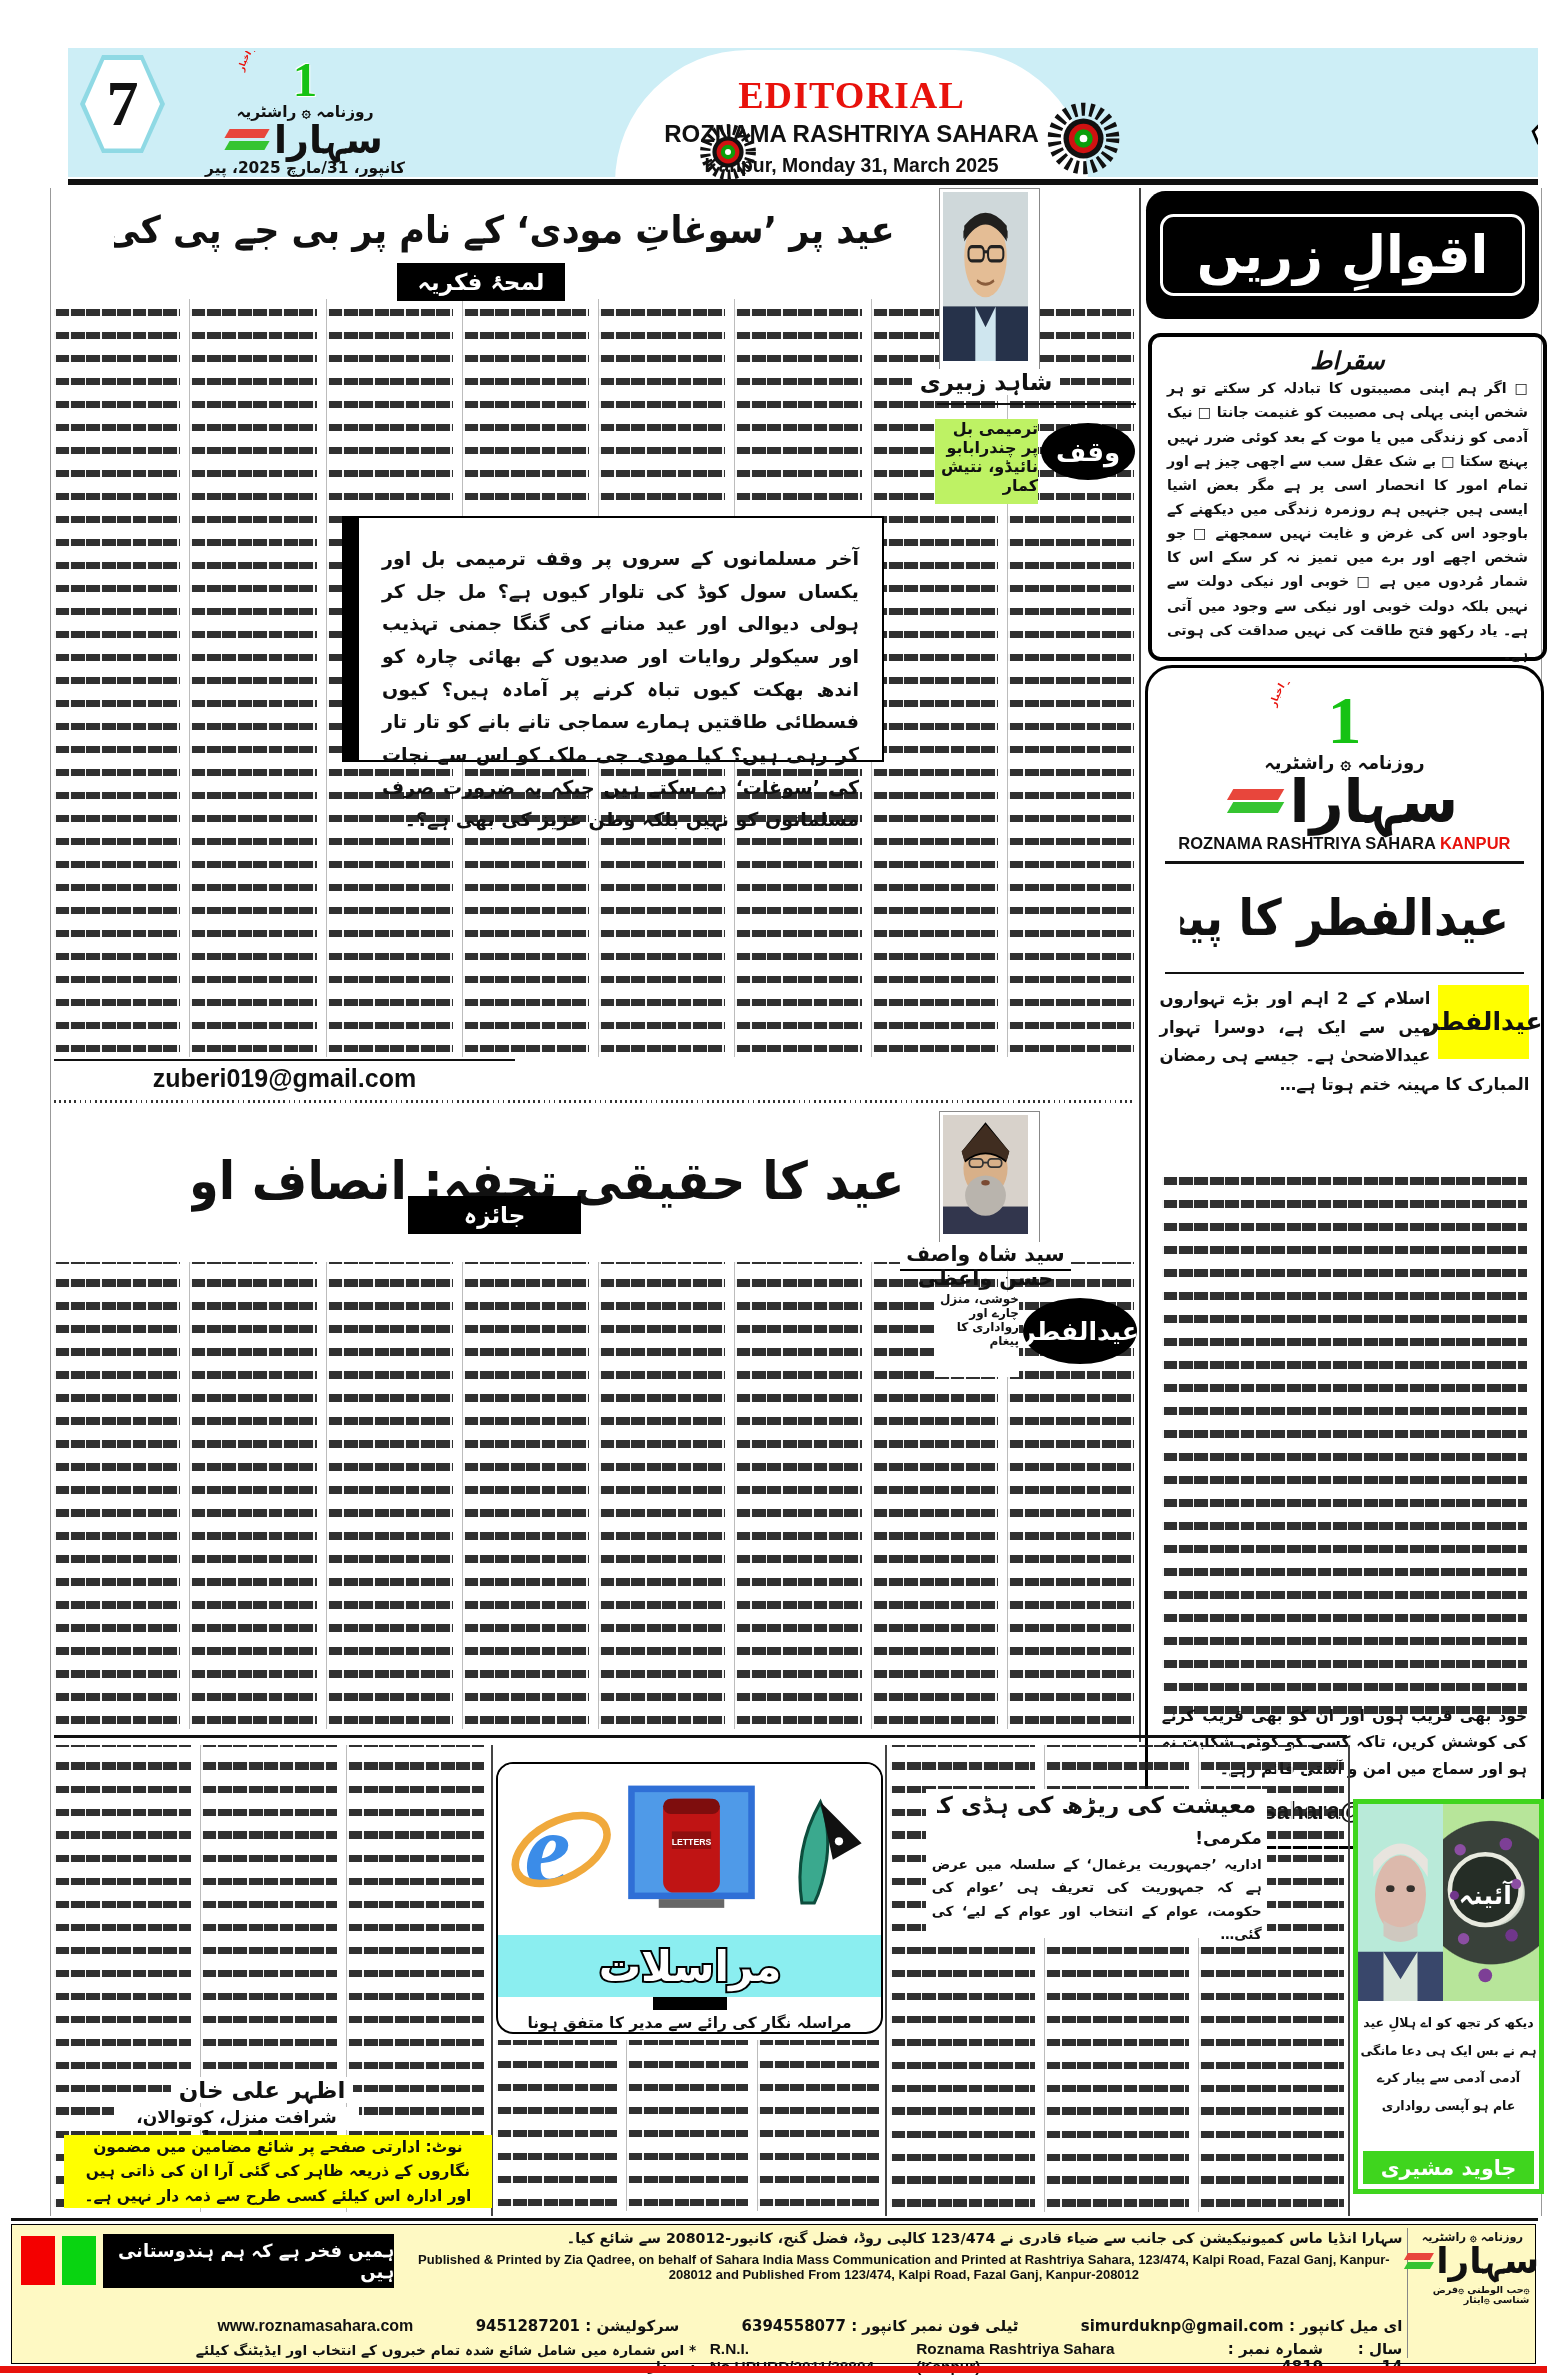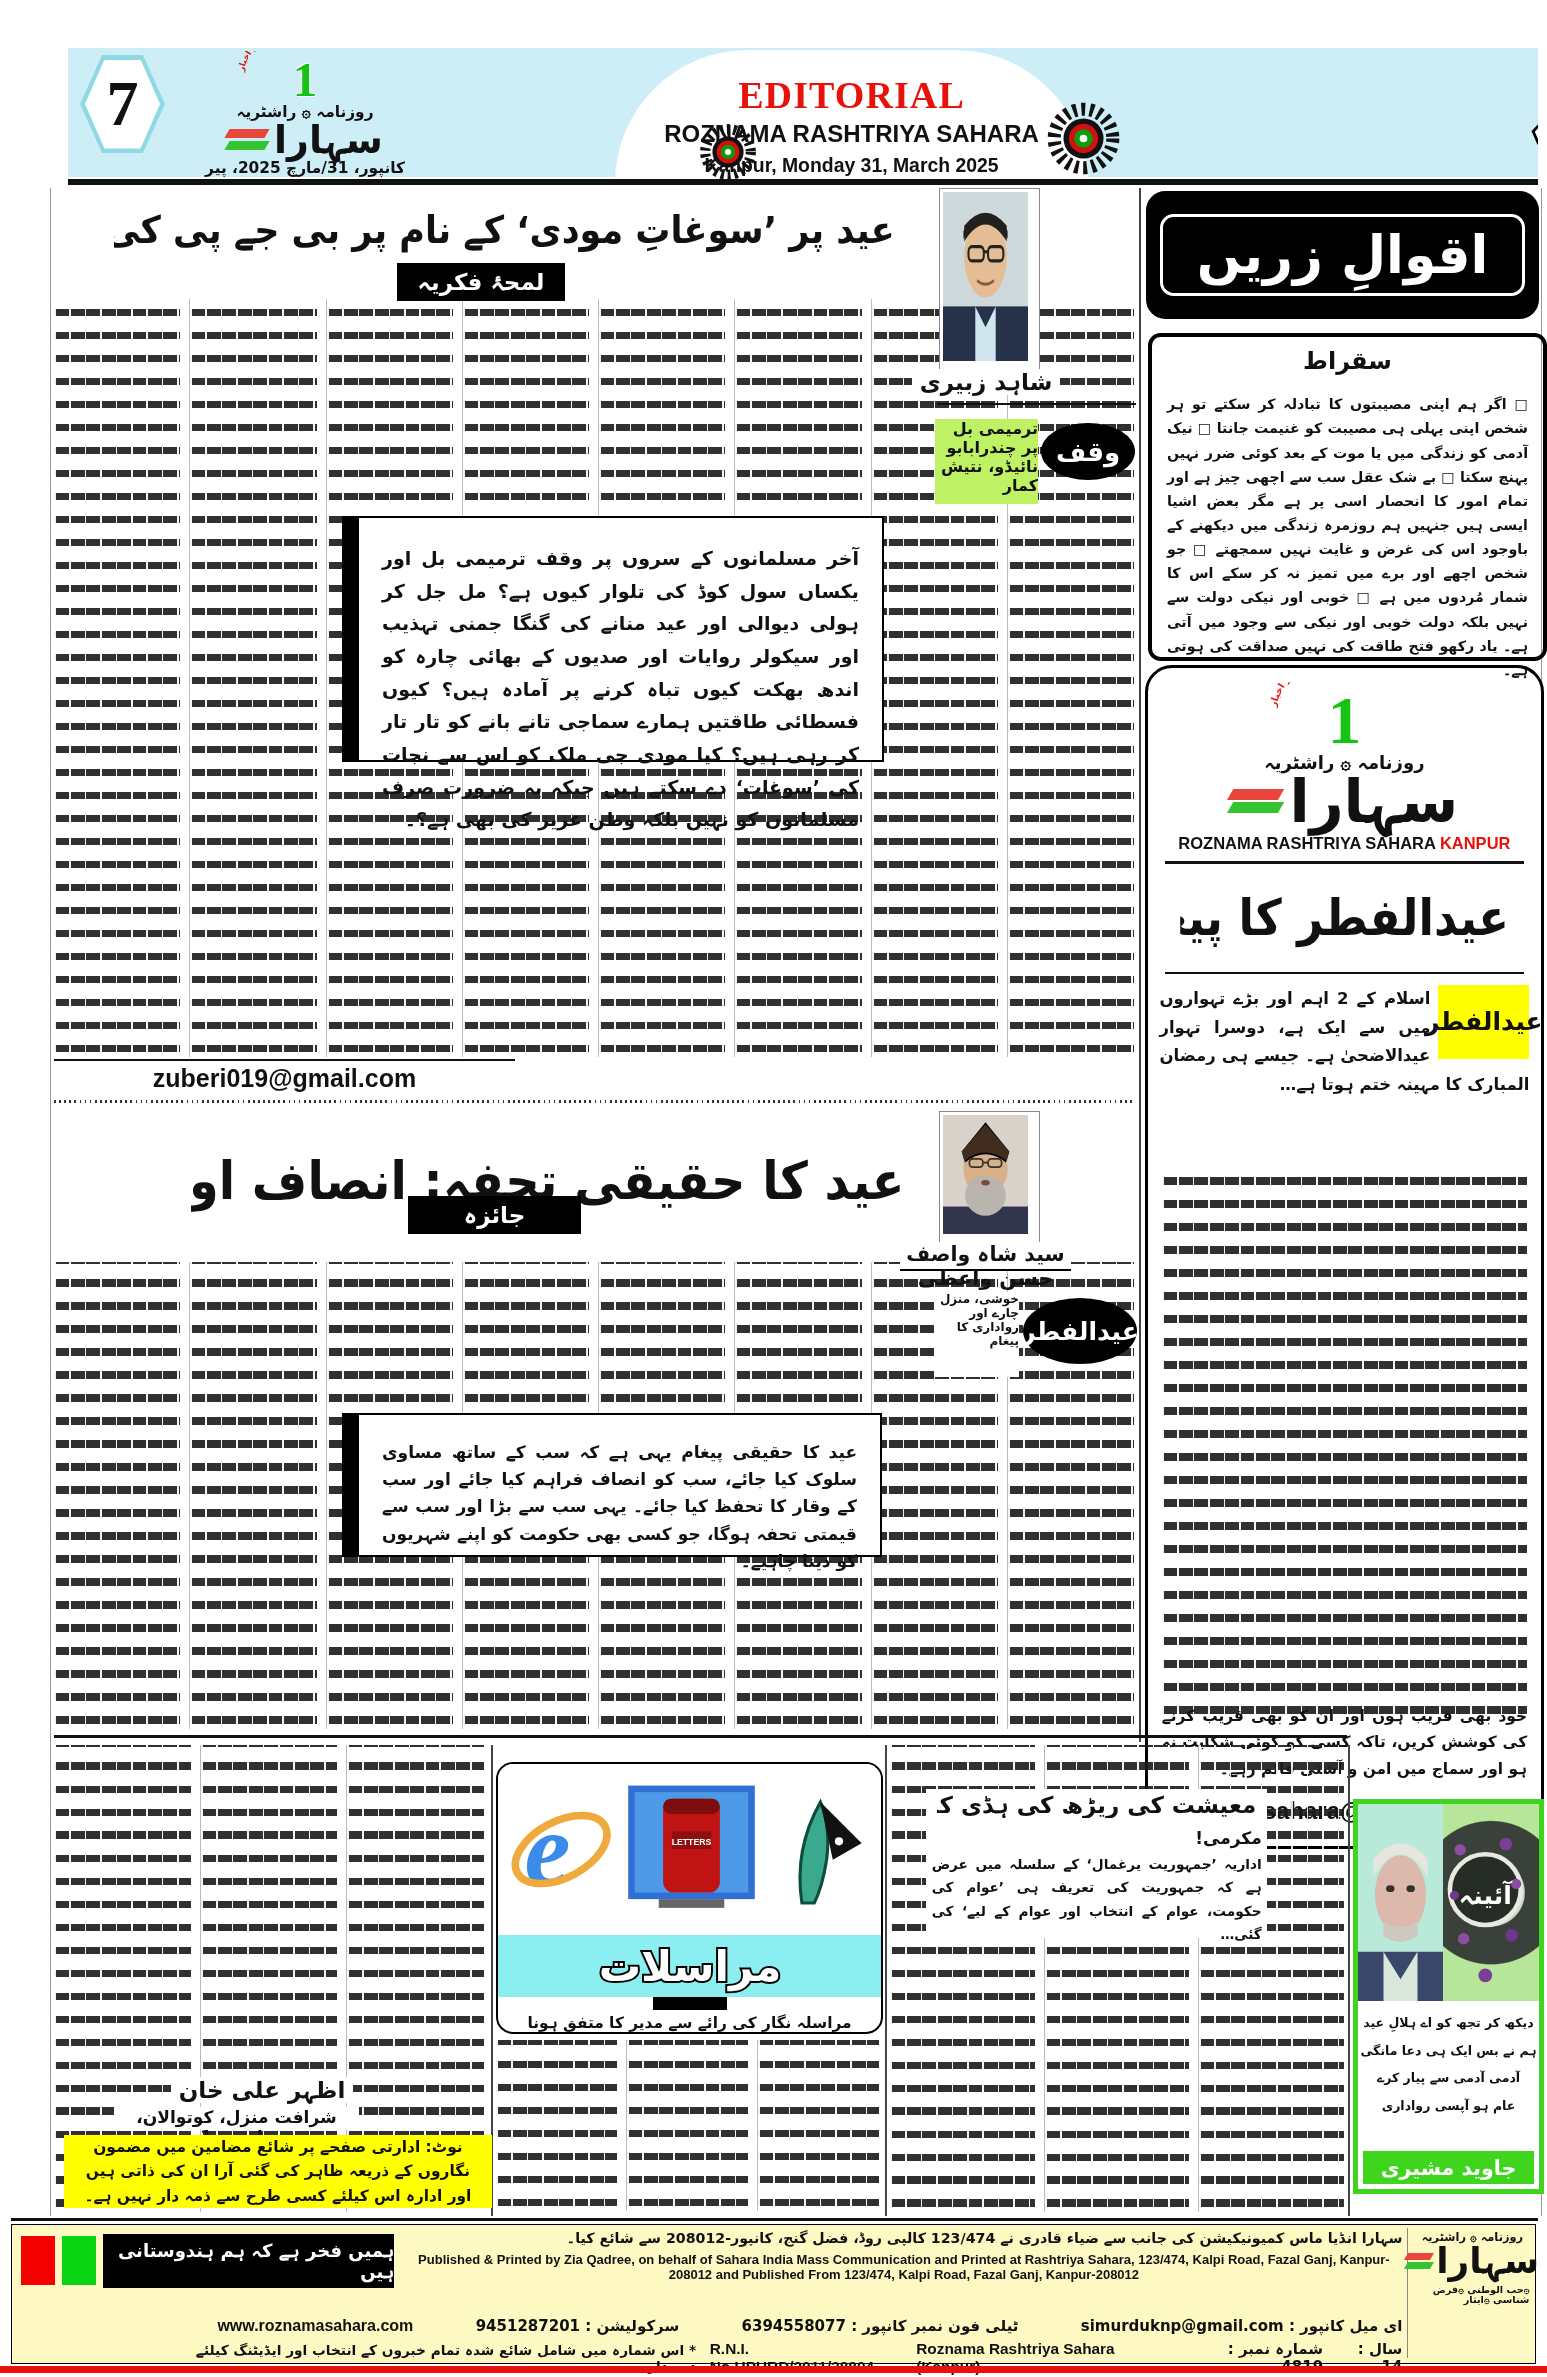--- a/index.html
+++ b/index.html
@@ -236,31 +236,27 @@
       <rect x="53" y="48" width="16" height="9" rx="4" fill="none" stroke="#333" stroke-width="2"></rect>
       <line x1="47" y1="52" x2="53" y2="52" stroke="#333" stroke-width="2"></line>
       <ellipse cx="50" cy="74" rx="5" ry="3" fill="#7a4a33"></ellipse>
     </svg>
   </div>
   <div class="abs ctr ur b sig" style="left:900px;top:1242px;width:171px;height:27px;font-size:20.5px;border-bottom:2.8px solid #000;">سید شاہ واصف حسن واعظی</div>
 
   <div class="abs ur" style="left:934px;top:1292px;width:85px;height:85px;font-size:12px;font-weight:bold;background:#fff;">خوشی، منزل چارے اور رواداری کا پیغام</div>
   <div class="abs oval ur" style="left:1023px;top:1298px;width:114px;height:66px;font-size:25px;">عیدالفطر</div>
 
-  <div class="abs quote" style="left:342px;top:1413px;width:536px;height:140px;">
-    <div class="qbar"></div>
-    <div class="qtxt ur" style="font-size:17px;line-height:1.6;">عید کا حقیقی پیغام یہی ہے کہ سب کے ساتھ مساوی سلوک کیا جائے، سب کو انصاف فراہم کیا جائے اور سب کے وقار کا تحفظ کیا جائے۔ یہی سب سے بڑا اور سب سے قیمتی تحفہ ہوگا، جو کسی بھی حکومت کو اپنے شہریوں کو دینا چاہیے۔</div>
-  </div>
 
   <div class="abs aqwal" style="left:1146px;top:191px;width:393px;height:128px;">
     <div class="aqwal-in ur">اقوالِ زریں</div>
   </div>
 
   <div class="abs sqbox" style="left:1148px;top:333px;width:361px;height:299px;">
-    <div class="ctr ur b" style="font-size:24px;margin-bottom:17px;">سقراط</div>
+    <div class="ctr ur b" style="font-size:24px;margin-bottom:1px;font-style:italic;">سقراط</div>
     <div class="ur b" style="font-size:14.2px;line-height:1.7;text-align:justify;">□ اگر ہم اپنی مصیبتوں کا تبادلہ کر سکتے تو ہر شخص اپنی پہلی ہی مصیبت کو غنیمت جانتا □ نیک آدمی کو زندگی میں یا موت کے بعد کوئی ضرر نہیں پہنچ سکتا □ بے شک عقل سب سے اچھی چیز ہے اور تمام امور کا انحصار اسی پر ہے مگر بعض اشیا ایسی ہیں جنہیں ہم روزمرہ زندگی میں دیکھنے کے باوجود اس کی غرض و غایت نہیں سمجھتے □ جو شخص اچھے اور برے میں تمیز نہ کر سکے اس کا شمار مُردوں میں ہے □ خوبی اور نیکی دولت سے نہیں بلکہ دولت خوبی اور نیکی سے وجود میں آتی ہے۔ یاد رکھو فتح طاقت کی نہیں صداقت کی ہوتی ہے۔</div>
   </div>
 
   <div class="abs msgbox" style="left:1145px;top:665px;width:370px;height:1151px;">
     <div class="logo">
       <svg width="171" height="44" viewBox="0 0 300 78">
         <defs>
             <path id="arc2" d="M24 76 A126 126 0 0 1 276 76"></path>
           </defs>
         <text fill="#e8120c" font-size="17" font-weight="bold" font-family="DejaVu Sans">

